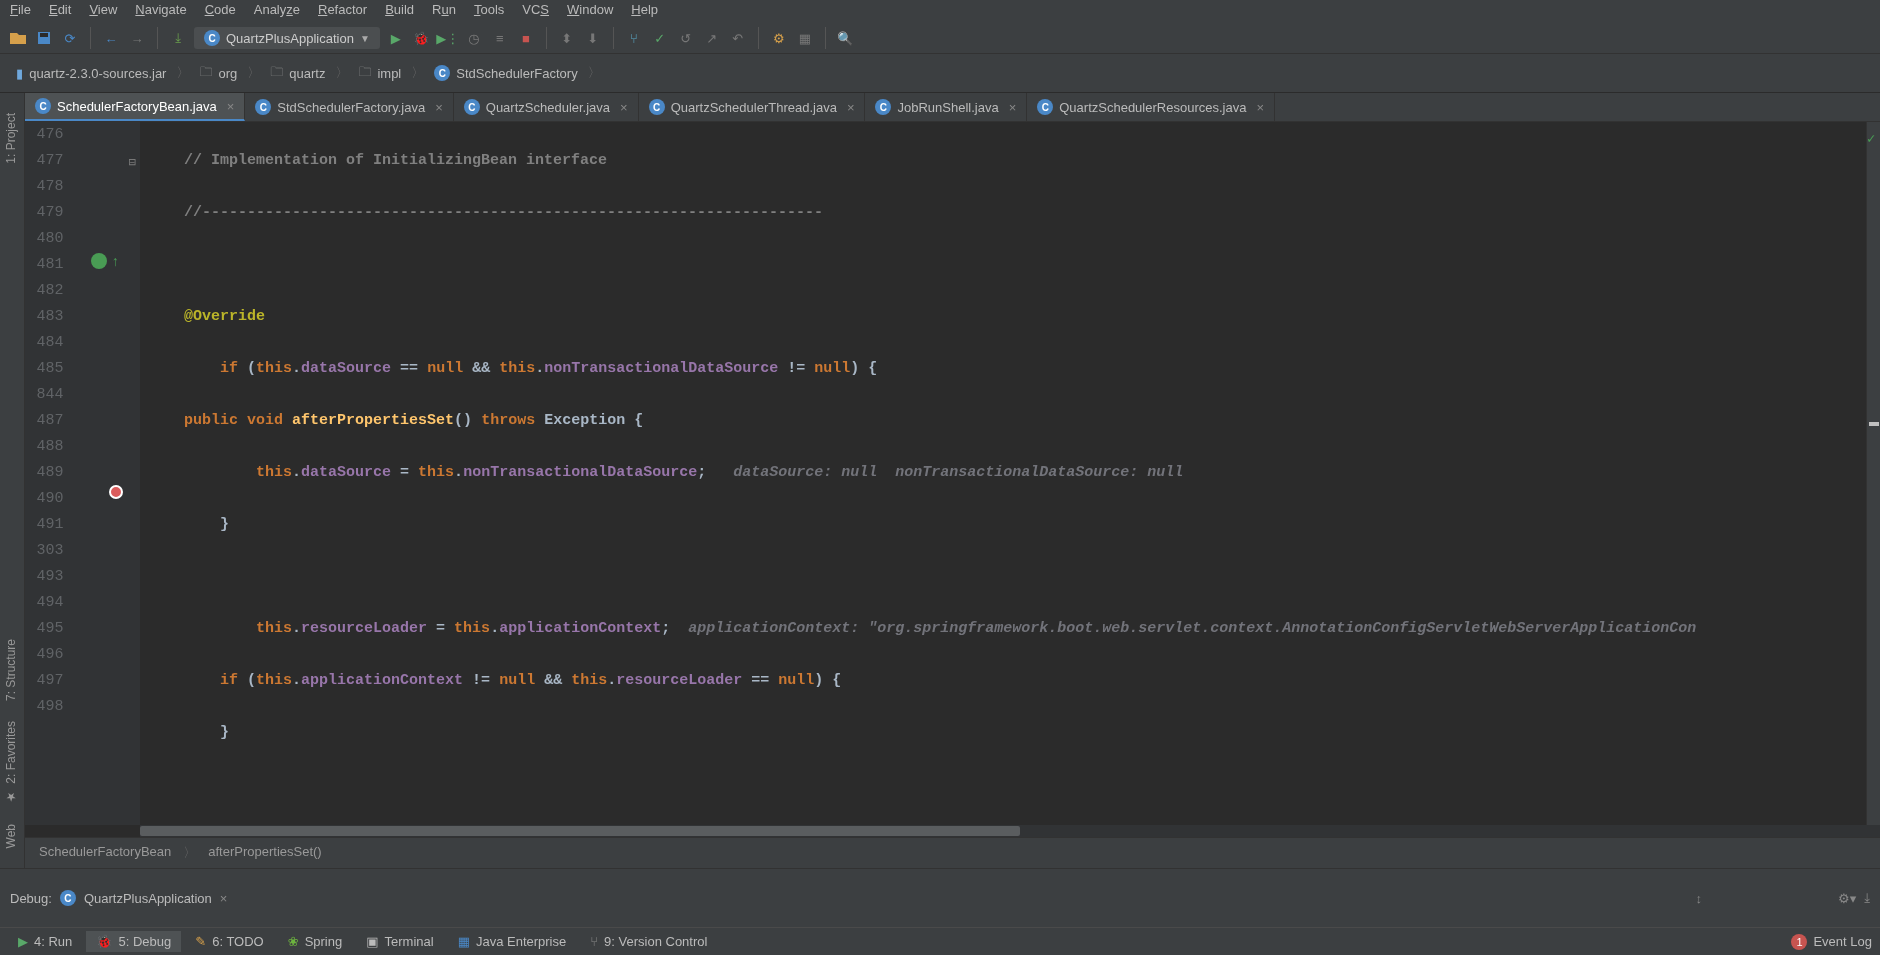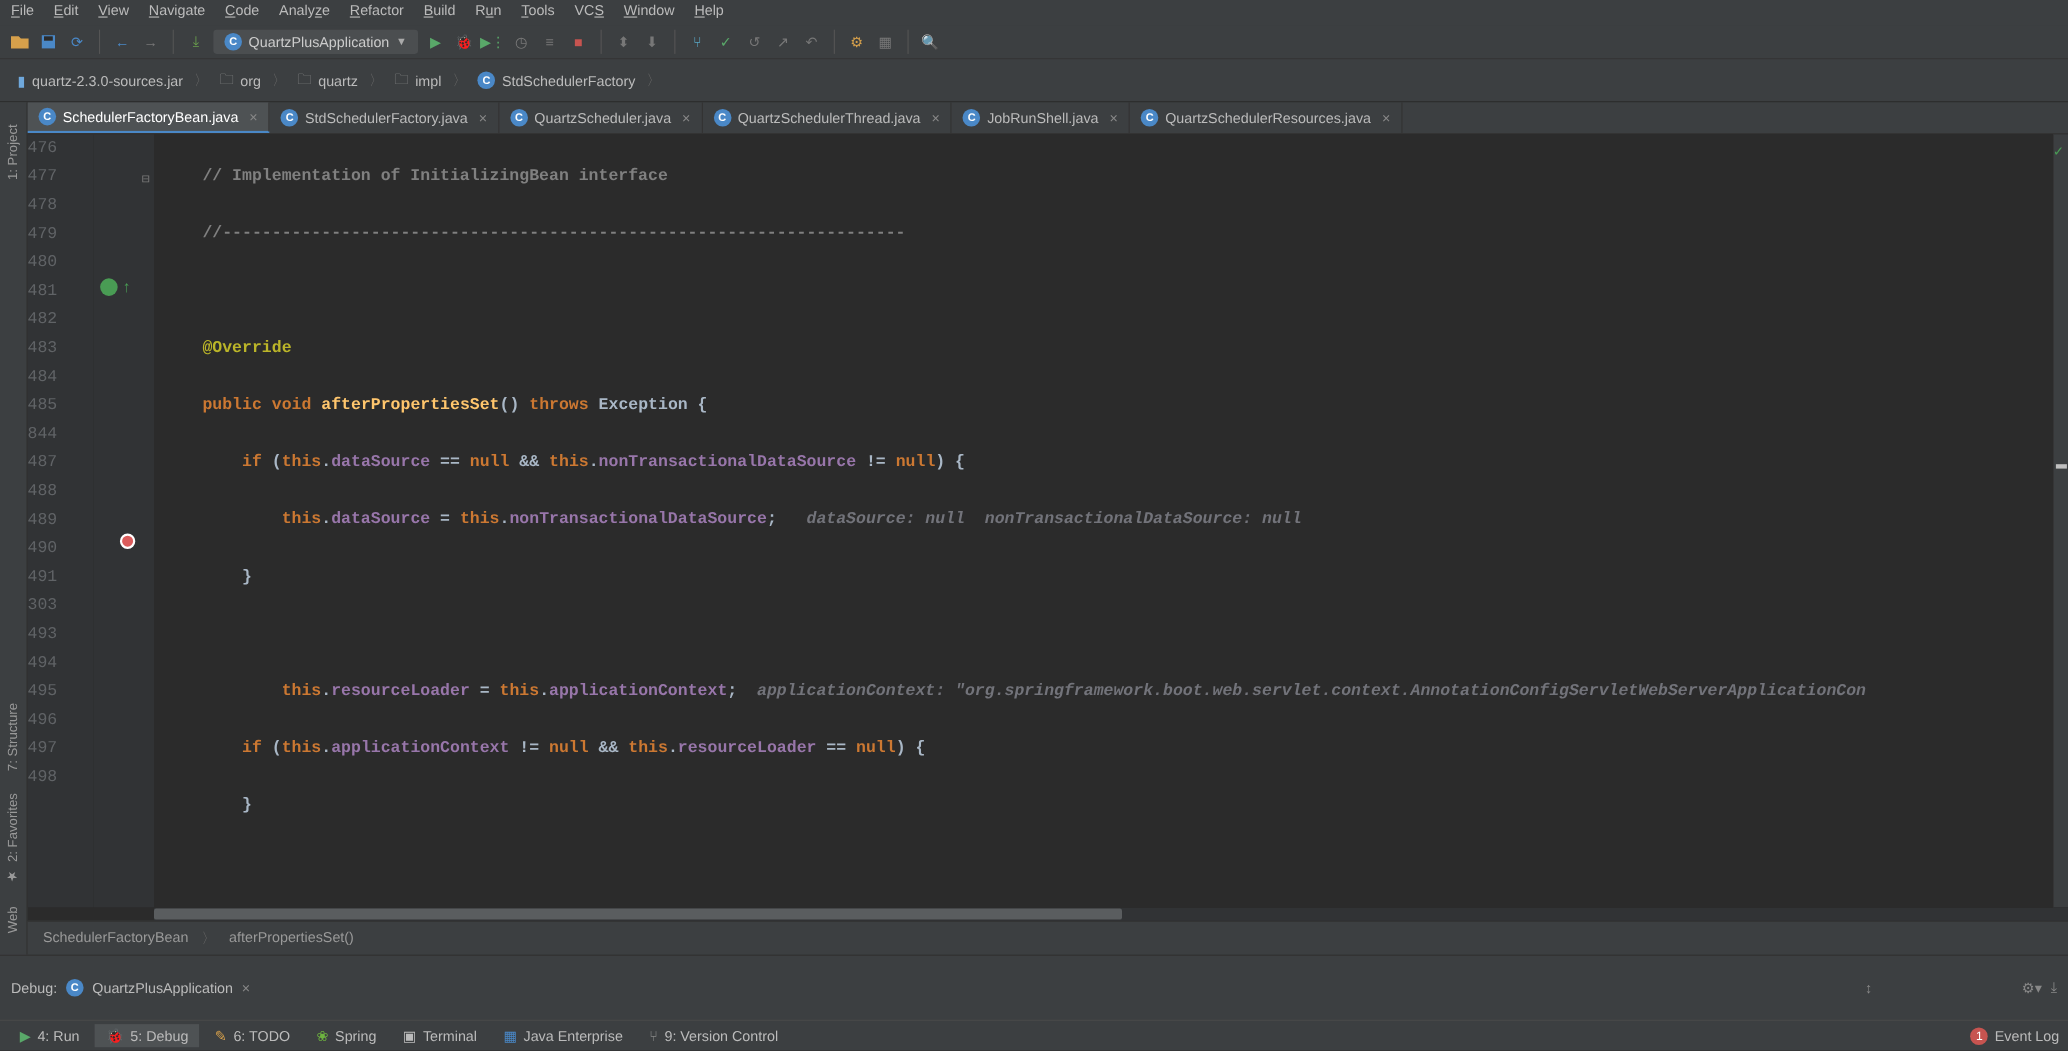--- a/index.html
+++ b/index.html
@@ -86,21 +86,21 @@
   padding: 5px 10px; color: #bbb;
   border-right: 1px solid #323232; font-size: 13px;
 }
 .tab.active { background: #4e5254; color: #fff; border-bottom: 2px solid #4a88c7; }
 .tab .close { color: #888; font-size: 13px; padding-left: 4px; }
 .code-area {
   flex: 1; display: flex; font-family: "Consolas", "Courier New", monospace;
   font-size: 15px; line-height: 26px; overflow: hidden; position: relative;
 }
 .gutter {
-  width: 60px; text-align: left; color: #606366;
+  width: 60px; text-align: center; color: #606366;
   padding-right: 10px; background: #313335;
   user-select: none;
 }
 .gutter .ln { height: 26px; }
 .marker-col {
   width: 55px; background: #313335;
   position: relative;
 }
 .marker-col .mark { position: absolute; left: 6px; width: 16px; height: 16px; border-radius: 50%; }
 .marker-col .green-circle { background: #499c54; top: 131px; }
@@ -343,22 +343,22 @@
         <div class="mark green-circle"></div>
         <div class="green-up">↑</div>
         <div class="fold" style="top:28px">⊟</div>
         <div class="mark bp"></div>
       </div>
       <div class="code">
 <div class="row">    <span class="comment">// Implementation of InitializingBean interface</span></div>
 <div class="row">    <span class="comment">//---------------------------------------------------------------------</span></div>
 <div class="row"></div>
 <div class="row">    <span class="ann">@Override</span></div>
+<div class="row">        <span class="kw">if</span> <span>(</span><span class="kw">this</span><span>.</span><span class="field">dataSource</span><span> == </span><span class="kw">null</span><span> &amp;&amp; </span><span class="kw">this</span><span>.</span><span class="field">nonTransactionalDataSource</span><span> != </span><span class="kw">null</span><span>) {</span></div>
 <div class="row">    <span class="kw">public</span> <span class="kw">void</span> <span class="func">afterPropertiesSet</span><span>()</span> <span class="kw">throws</span> <span>Exception {</span></div>
-<div class="row">        <span class="kw">if</span> <span>(</span><span class="kw">this</span><span>.</span><span class="field">dataSource</span><span> == </span><span class="kw">null</span><span> &amp;&amp; </span><span class="kw">this</span><span>.</span><span class="field">nonTransactionalDataSource</span><span> != </span><span class="kw">null</span><span>) {</span></div>
 <div class="row">            <span class="kw">this</span><span>.</span><span class="field">dataSource</span><span> = </span><span class="kw">this</span><span>.</span><span class="field">nonTransactionalDataSource</span><span>;</span><span class="hint">   dataSource: null  nonTransactionalDataSource: null</span></div>
 <div class="row">        <span>}</span></div>
 <div class="row"></div>
 <div class="row">            <span class="kw">this</span><span>.</span><span class="field">resourceLoader</span><span> = </span><span class="kw">this</span><span>.</span><span class="field">applicationContext</span><span>;</span><span class="hint">  applicationContext: "org.springframework.boot.web.servlet.context.AnnotationConfigServletWebServerApplicationCon</span></div>
 <div class="row">        <span class="kw">if</span><span> (</span><span class="kw">this</span><span>.</span><span class="field">applicationContext</span><span> != </span><span class="kw">null</span><span> &amp;&amp; </span><span class="kw">this</span><span>.</span><span class="field">resourceLoader</span><span> == </span><span class="kw">null</span><span>) {</span></div>
 <div class="row">        <span>}</span></div>
 <div class="row"></div>
 <div class="row">        <span class="comment">// Initialize the Scheduler instance...</span></div>
 
 

